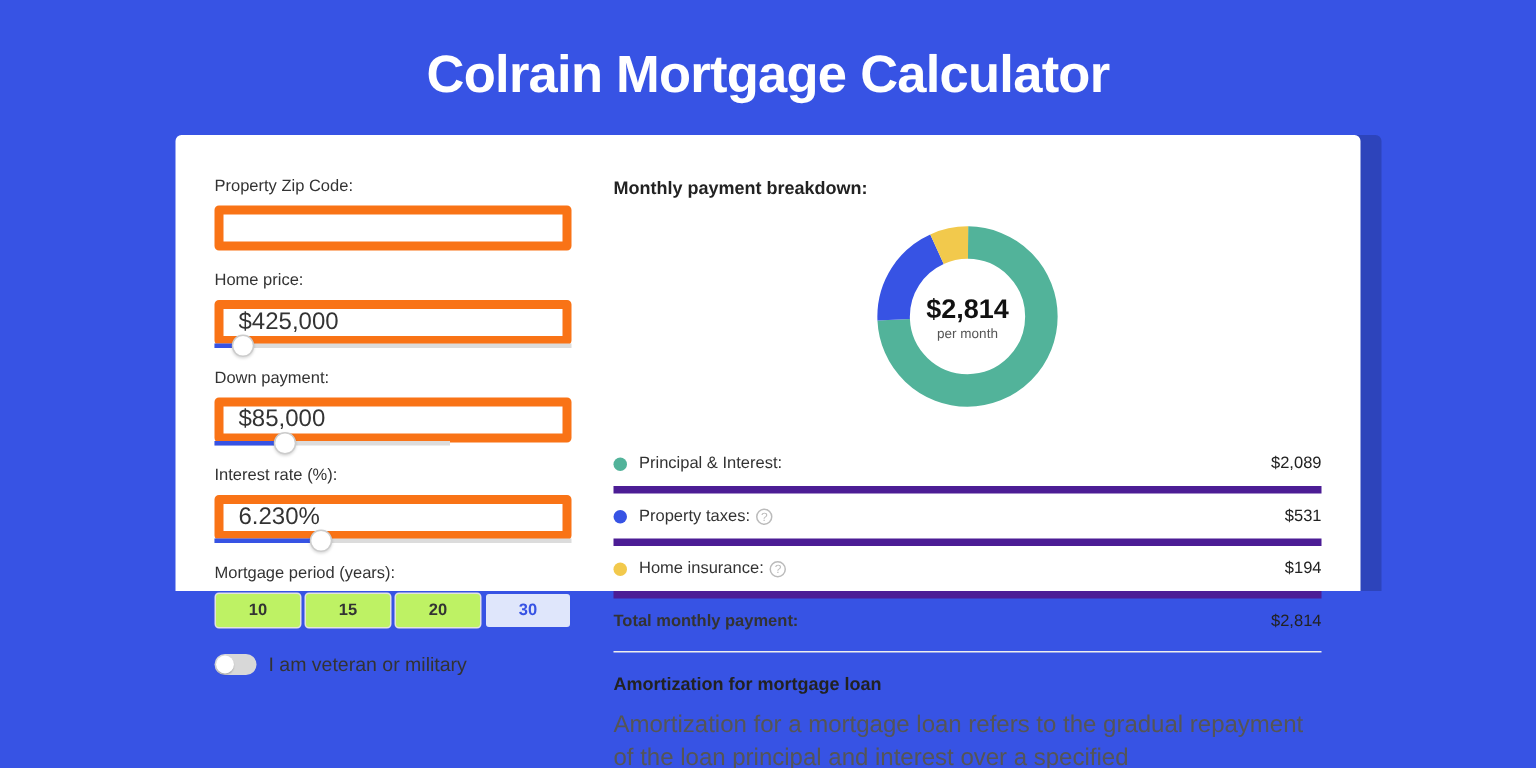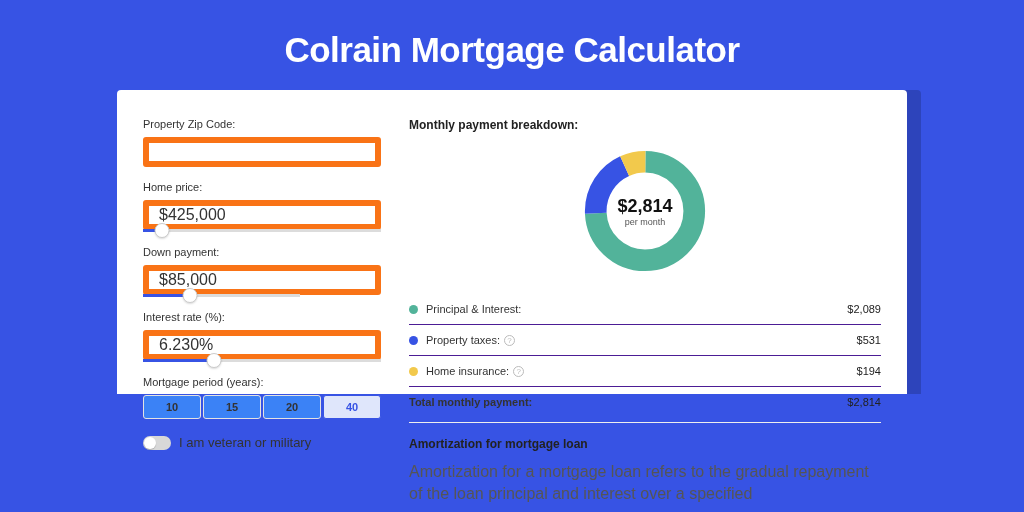--- a/index.html
+++ b/index.html
@@ -76,21 +76,21 @@
   .row-split .text-input:first-child { flex: 1.7; }
   .row-split .text-input:last-child { flex: 1; }
   .period-tabs {
     display: flex;
     gap: 2px;
   }
   .period-tab {
     flex: 1;
     height: 24px;
     border: 1px solid #e2e2e2;
-    background: #3b82f6;
+    background: #bef264;
     font-size: 11px;
     font-weight: 600;
     color: #333;
     border-radius: 3px;
     cursor: pointer;
     display: flex;
     align-items: center;
     justify-content: center;
   }
   .period-tab.active {
@@ -150,21 +150,21 @@
     align-items: center;
     justify-content: center;
   }
   .donut-amount { font-size: 18px; font-weight: 700; color: #111; }
   .donut-sub { font-size: 9px; color: #555; }
 
   .line-item {
     display: flex;
     align-items: center;
     padding: 9px 0;
-    border-bottom: 1px solid #4c1d95;
+    border-bottom: 5px solid #4c1d95;
     font-size: 11px;
   }
   .line-item:last-of-type { border-bottom: none; }
   .dot {
     width: 9px;
     height: 9px;
     border-radius: 50%;
     margin-right: 8px;
     flex-shrink: 0;
   }
@@ -236,21 +236,21 @@
         <div class="slider-thumb" style="left:30%"></div>
       </div>
     </div>
 
     <div class="field-block">
       <label class="field-label">Mortgage period (years):</label>
       <div class="period-tabs">
         <div class="period-tab">10</div>
         <div class="period-tab">15</div>
         <div class="period-tab">20</div>
-        <div class="period-tab active">40</div>
+        <div class="period-tab active">30</div>
       </div>
     </div>
 
     <div class="toggle-row">
       <div class="toggle"></div>
       <span class="toggle-label">I am veteran or military</span>
     </div>
   </div>
 
   <div class="col-right">

